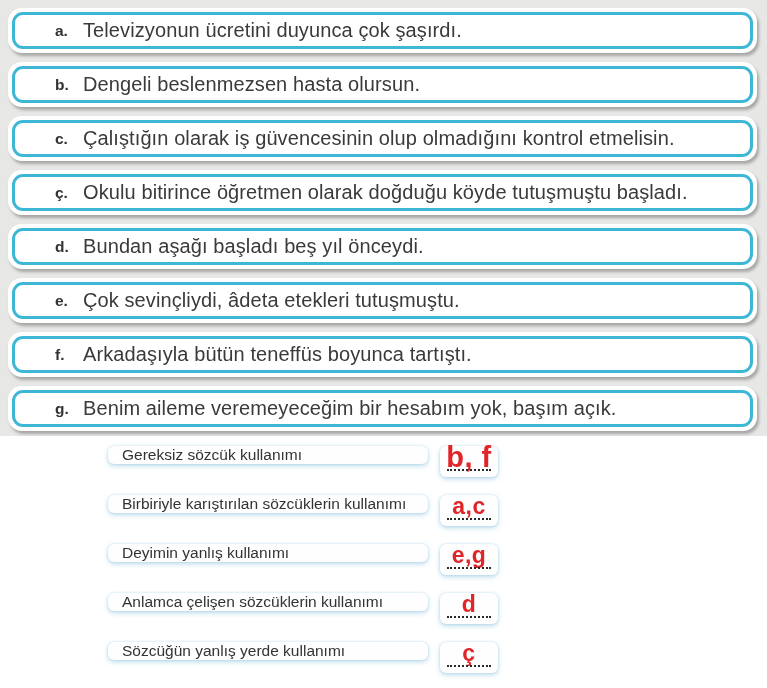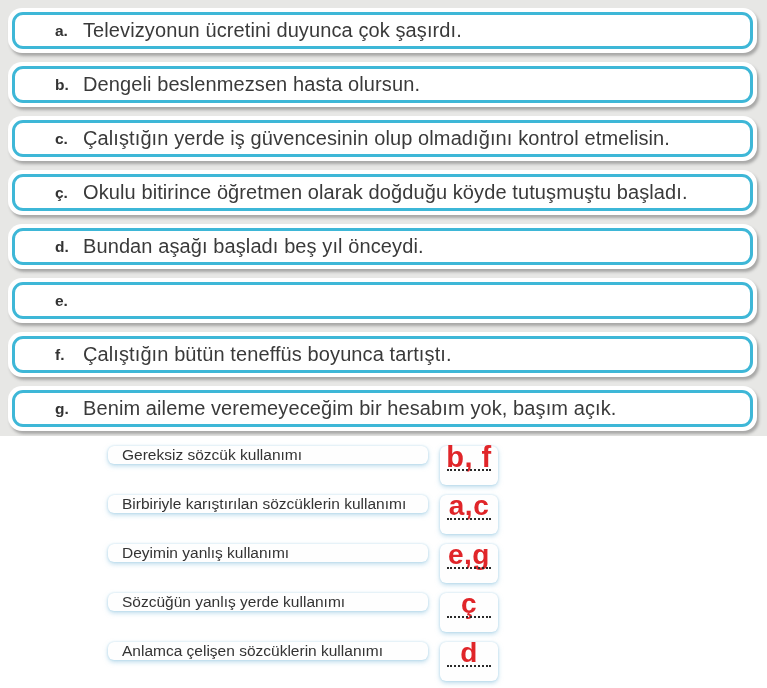--- a/index.html
+++ b/index.html
@@ -69,27 +69,27 @@
   .answer-cell {
     width:58px;
     margin-left:12px;
     background:#fefefe;
     border-radius:6px;
     box-shadow:0 2px 5px rgba(130,190,220,0.55), 0 0 2px rgba(130,190,220,0.45);
     display:flex;
     flex-direction:column;
     align-items:center;
     justify-content:flex-end;
-    padding-bottom:14px;
+    padding-bottom:6px;
     overflow:visible;
   }
   .answer-text {
     color:#e02529;
     font-weight:bold;
-    font-size:28px;
+    font-size:23px;
     line-height:22px;
     letter-spacing:0.5px;
     white-space:nowrap;
   }
   .answer-text.big { font-size:29px; }
   .dotted-line {
     width:44px;
     height:0;
     border-bottom:2px dotted #2a2a2a;
     margin-top:1px;
@@ -110,48 +110,49 @@
   <div class="sentence-box">
     <div class="sentence-inner">
       <span class="sentence-label">b.</span>
       <span class="sentence-text">Dengeli beslenmezsen hasta olursun.</span>
     </div>
   </div>
 
   <div class="sentence-box">
     <div class="sentence-inner">
       <span class="sentence-label">c.</span>
-      <span class="sentence-text">Çalıştığın yerde iş güvencesinin olup olmadığını kontrol etmelisin.</span>
+      <span class="sentence-text">Çalıştığın olarak iş güvencesinin olup olmadığını kontrol etmelisin.</span>
     </div>
   </div>
 
   <div class="sentence-box">
     <div class="sentence-inner">
       <span class="sentence-label">ç.</span>
       <span class="sentence-text">Okulu bitirince öğretmen olarak doğduğu köyde tutuşmuştu başladı.</span>
     </div>
   </div>
 
   <div class="sentence-box">
     <div class="sentence-inner">
       <span class="sentence-label">d.</span>
       <span class="sentence-text">Bundan aşağı başladı beş yıl önceydi.</span>
     </div>
   </div>
 
   <div class="sentence-box">
     <div class="sentence-inner">
       <span class="sentence-label">e.</span>
+      <span class="sentence-text">Çok sevinçliydi, âdeta etekleri tutuşmuştu.</span>
     </div>
   </div>
 
   <div class="sentence-box">
     <div class="sentence-inner">
       <span class="sentence-label">f.</span>
-      <span class="sentence-text">Çalıştığın bütün teneffüs boyunca tartıştı.</span>
+      <span class="sentence-text">Arkadaşıyla bütün teneffüs boyunca tartıştı.</span>
     </div>
   </div>
 
   <div class="sentence-box">
     <div class="sentence-inner">
       <span class="sentence-label">g.</span>
       <span class="sentence-text">Benim aileme veremeyeceğim bir hesabım yok, başım açık.</span>
     </div>
   </div>
 
@@ -177,28 +178,28 @@
 
   <div class="match-row">
     <div class="category-cell">Deyimin yanlış kullanımı</div>
     <div class="answer-cell">
       <span class="answer-text">e,g</span>
       <span class="dotted-line"></span>
     </div>
   </div>
 
   <div class="match-row">
+    <div class="category-cell">Anlamca çelişen sözcüklerin kullanımı</div>
+    <div class="answer-cell">
+      <span class="answer-text">d</span>
+      <span class="dotted-line"></span>
+    </div>
+  </div>
+
+  <div class="match-row">
     <div class="category-cell">Sözcüğün yanlış yerde kullanımı</div>
     <div class="answer-cell">
       <span class="answer-text">ç</span>
       <span class="dotted-line"></span>
     </div>
   </div>
 
-  <div class="match-row">
-    <div class="category-cell">Anlamca çelişen sözcüklerin kullanımı</div>
-    <div class="answer-cell">
-      <span class="answer-text">d</span>
-      <span class="dotted-line"></span>
-    </div>
-  </div>
-
 </div>
 
 </body></html>

